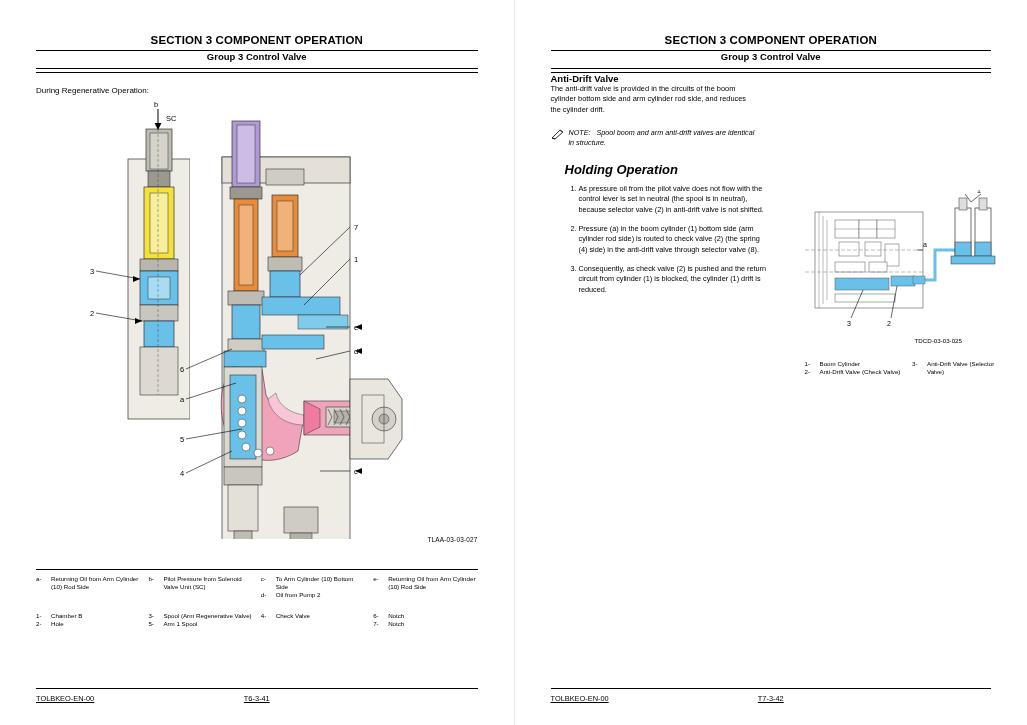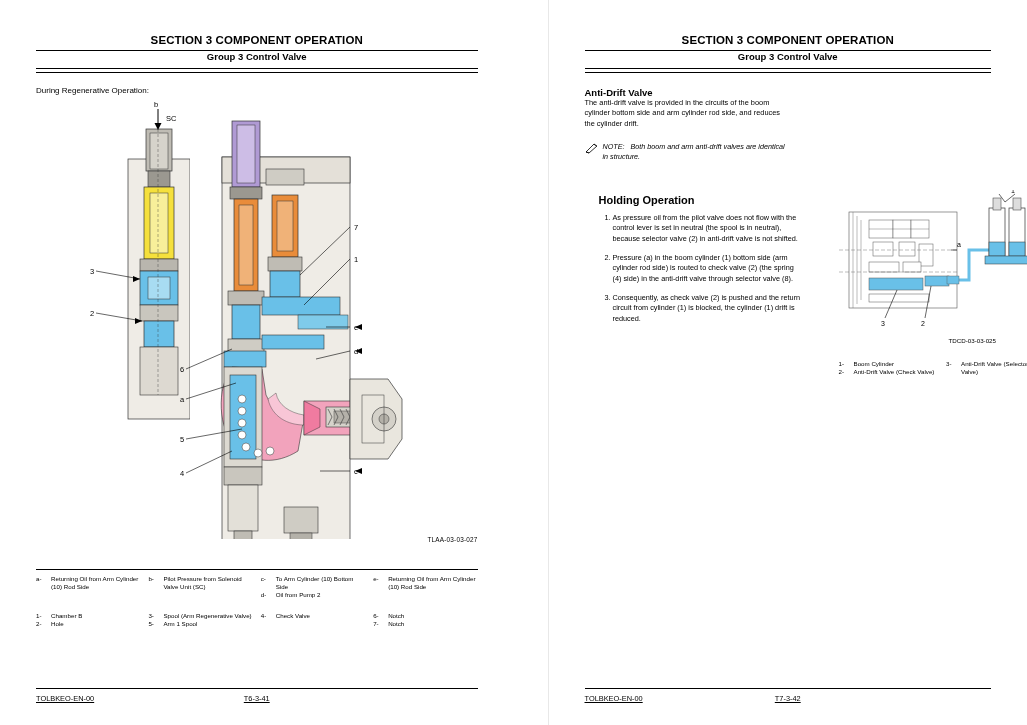--- a/index.html
+++ b/index.html
@@ -12,21 +12,20 @@
     height: 725px;
     font-family: "Liberation Sans", sans-serif;
     color: #000;
     position: relative;
     overflow: hidden;
   }
   .spread {
     position: absolute;
     inset: 0;
     display: flex;
-    gap: 34px;
   }
   .page {
     position: relative;
     width: 513.5px;
     height: 725px;
     background: #fff;
     box-sizing: border-box;
   }
   .page.left  { padding: 0 36px 0 36px; }
   .page.right { padding: 0 36px 0 36px; border-left: 1px solid #e8e8e8; }
@@ -86,21 +85,20 @@
     font-size: 6.2px;
     line-height: 1.35;
   }
   .legend-row { display: flex; gap: 3px; }
   .legend-key { width: 12px; flex: none; }
   .legend-val { flex: 1; }
   .legend-gap { height: 6px; grid-column: 1 / -1; }
 
   
   .sec-title {
-    margin-top: 14px;
     font-size: 9.5px;
     font-weight: bold;
   }
   .body-p {
     font-size: 7.4px;
     line-height: 1.45;
     width: 200px;
   }
   .note-box {
     margin-top: 12px;
@@ -108,24 +106,25 @@
     gap: 5px;
     width: 205px;
   }
   .note-icon { width: 13px; flex: none; padding-top: 1px; }
   .note-txt {
     font-size: 7.2px;
     line-height: 1.4;
     font-style: italic;
   }
   .sub-head {
-    margin-top: 32px;
+    margin-top: 14px;
     margin-left: 14px;
-    font-size: 11px;
+    font-size: 13px;
     font-weight: bold;
+    font-style: italic;
   }
   ol.steps {
     margin: 7px 0 0 14px;
     padding-left: 14px;
     width: 190px;
   }
   ol.steps li {
     font-size: 7.3px;
     line-height: 1.42;
     margin-bottom: 9px;
@@ -406,21 +405,21 @@
     <div class="note-box">
       <div class="note-icon">
         <svg width="13" height="11" viewBox="0 0 13 11">
           <path d="M1 9 L9 1 L12 3 L4 10 Z" fill="#fff" stroke="#000" stroke-width="0.8"></path>
           <path d="M1 9 L3.2 9.6 L4 10" fill="none" stroke="#000" stroke-width="0.8"></path>
           <line x1="9" y1="1" x2="11" y2="3.2" stroke="#000" stroke-width="0.7"></line>
         </svg>
       </div>
       <div class="note-txt">
         <span>NOTE:</span>
-        &nbsp;&nbsp;<span>Both boom and arm anti-drift valves are identical in structure.</span>
+        &nbsp;&nbsp;<span>Spool boom and arm anti-drift valves are identical in structure.</span>
       </div>
     </div>
 
     <div class="sub-head">Holding Operation</div>
 
     <ol class="steps">
       <li>As pressure oil from the pilot valve does not flow with the control lever is set in neutral (the spool is in neutral), because selector valve (2) in anti-drift valve is not shifted.</li>
       <li>Pressure (a) in the boom cylinder (1) bottom side (arm cylinder rod side) is routed to check valve (2) (the spring (4) side) in the anti-drift valve through selector valve (8).</li>
       <li>Consequently, as check valve (2) is pushed and the return circuit from cylinder (1) is blocked, the cylinder (1) drift is reduced.</li>
     </ol>

